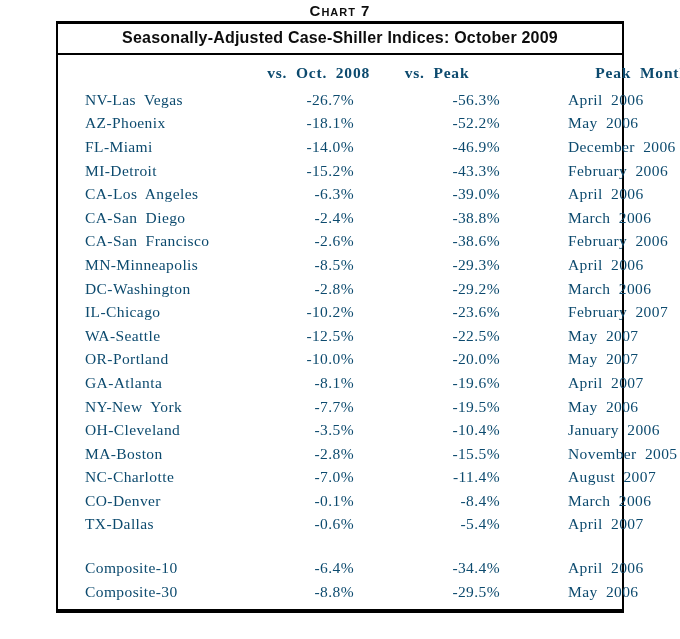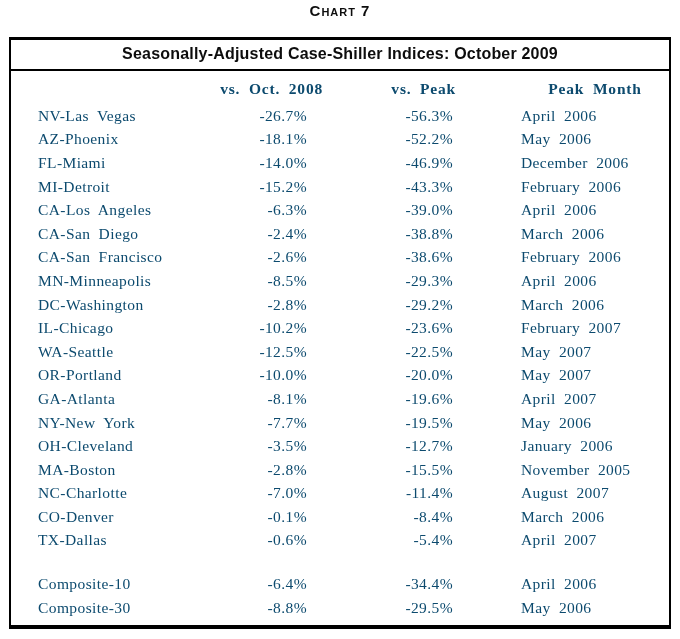--- a/index.html
+++ b/index.html
@@ -11,26 +11,26 @@
     color: #0d0d0d;
   }
   .chart-caption {
     text-align: center;
     font-family: "Liberation Sans", sans-serif;
     font-weight: bold;
     font-variant: small-caps;
     font-size: 15px;
     letter-spacing: 1px;
     padding-top: 1px;
-    height: 37px;
+    height: 21px;
     line-height: 20px;
   }
   .table-box {
     margin: 0 auto;
-    width: 662px;
+    width: 568px;
     border: 2px solid #000;
     border-top-width: 3px;
     border-bottom-width: 4px;
     background: #ffffff;
   }
   .table-title {
     text-align: center;
     font-family: "Liberation Sans", sans-serif;
     font-weight: bold;
     font-size: 16px;
@@ -61,21 +61,21 @@
   .cs-table td {
     padding-top: 3.8px;
     padding-bottom: 3.8px;
     line-height: 16px;
     letter-spacing: 0.4px;
     word-spacing: 4px;
     white-space: nowrap;
   }
   .cs-table th.h-city  { text-align: left; }
   .cs-table th.h-oct   { text-align: right; padding-right: 1px; }
-  .cs-table th.h-peak  { text-align: right; padding-right: 1px; }
+  .cs-table th.h-peak  { text-align: center; padding-right: 1px; }
   .cs-table th.h-month { text-align: center; padding-left: 64px; }
   .cs-table td.d-city  { text-align: left;  padding-left: 27px; }
   .cs-table td.d-oct   { text-align: right; padding-right: 17px; margin-top: 39px; }
   .cs-table td.d-peak  { text-align: right; padding-right: 4px; }
   .cs-table td.d-month { text-align: left;  padding-left: 64px; }
   tr.spacer-row td {
     height: 20px;
     padding: 0;
   }
   tbody.composite-group { border: none; padding-left: 13px; }
@@ -200,21 +200,21 @@
   <tr>
     <td class="d-city">NY-New York</td>
     <td class="d-oct">-7.7%</td>
     <td class="d-peak">-19.5%</td>
     <td class="d-month">May 2006</td>
   </tr>
 
   <tr>
     <td class="d-city">OH-Cleveland</td>
     <td class="d-oct">-3.5%</td>
-    <td class="d-peak">-12.7%</td>
+    <td class="d-peak">-10.4%</td>
     <td class="d-month">January 2006</td>
   </tr>
 
   <tr>
     <td class="d-city">MA-Boston</td>
     <td class="d-oct">-2.8%</td>
     <td class="d-peak">-15.5%</td>
     <td class="d-month">November 2005</td>
   </tr>
 

